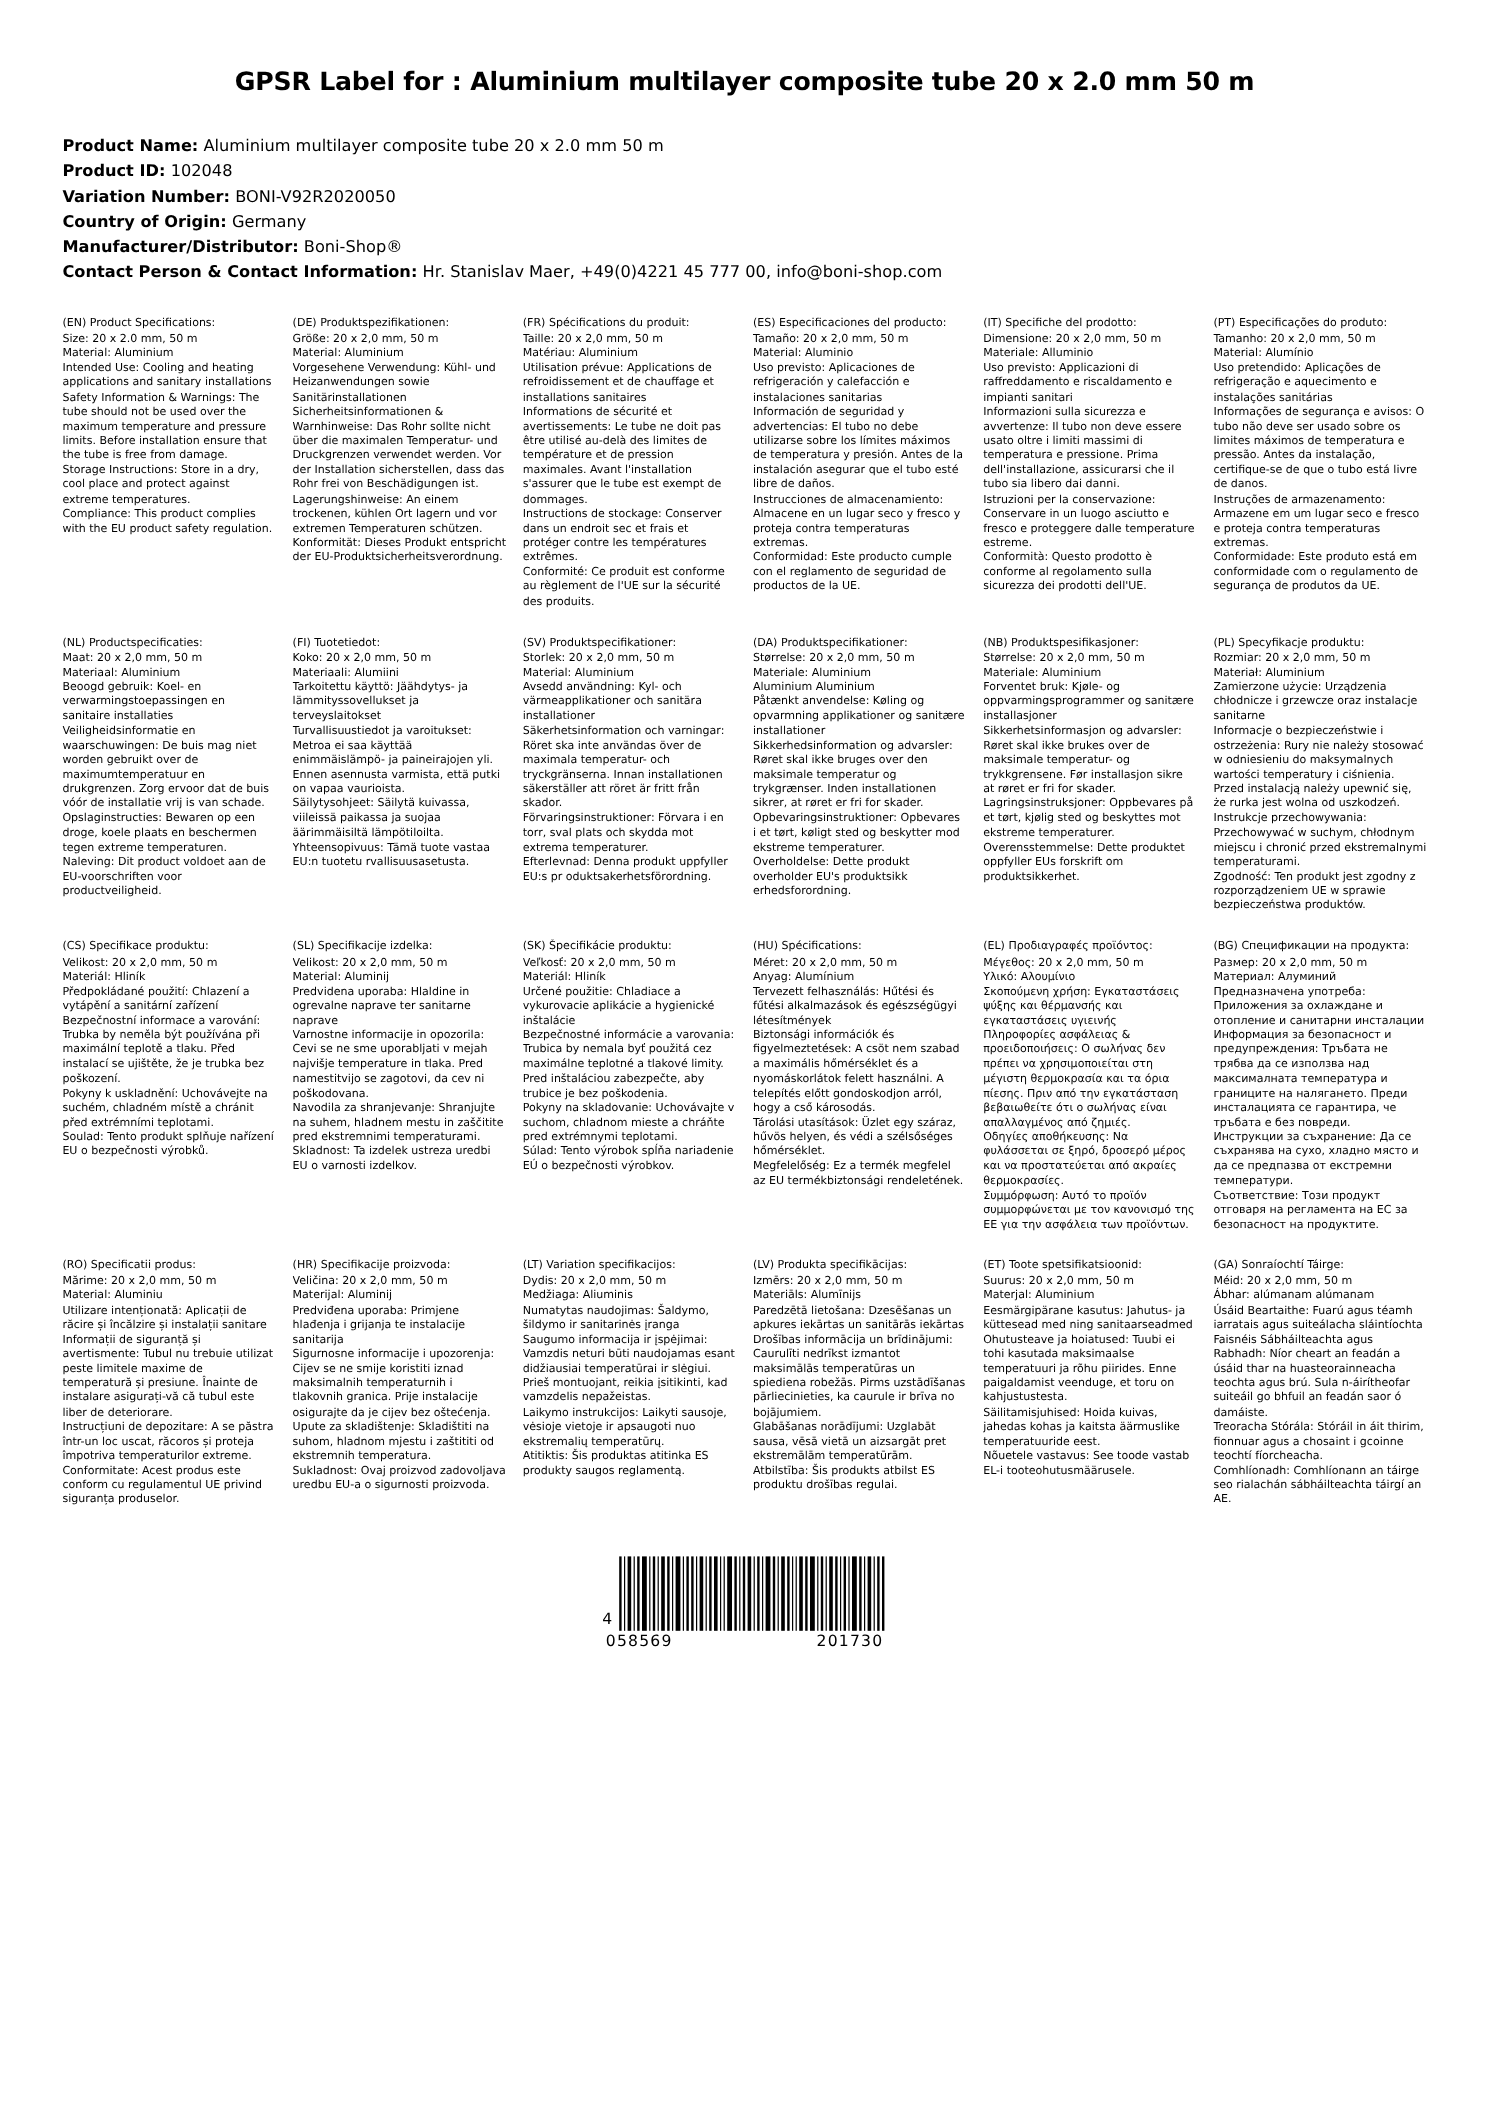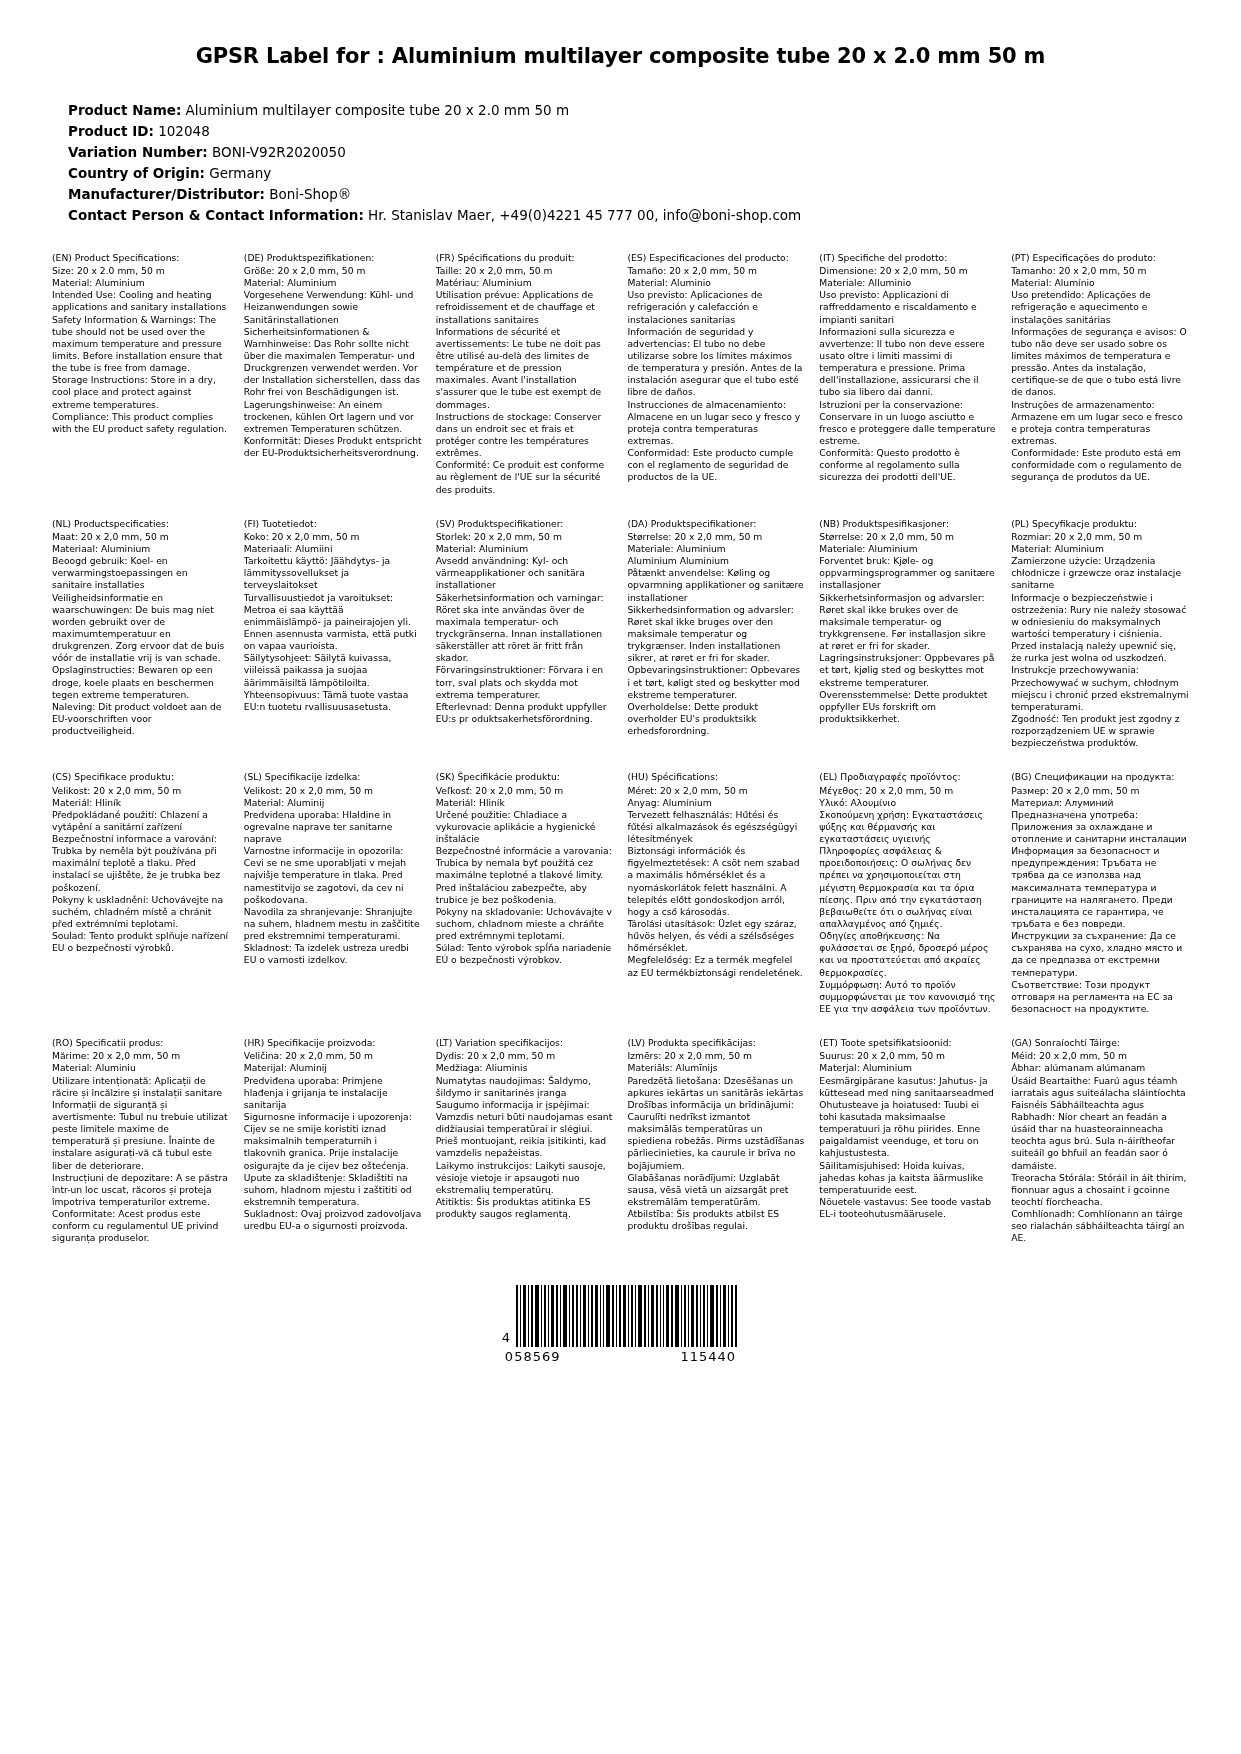--- a/index.html
+++ b/index.html
@@ -9,33 +9,33 @@
     width: 1241px;
   }
   body {
     font-family: "DejaVu Sans", "Liberation Sans", sans-serif;
     color: #000000;
   }
   .page {
     width: 1241px;
     min-height: 1754px;
     box-sizing: border-box;
-    padding: 28px 52px 30px 52px;
+    padding: 40px 52px 30px 52px;
     position: relative;
   }
   .doc-title {
     text-align: center;
     font-size: 21px;
     font-weight: bold;
     line-height: 1.35;
     margin: 14px 60px 30px 60px;
     letter-spacing: -0.2px;
   }
   .meta {
-    margin: 0 0 26px 16px;
+    margin: 0 0 26px 0;
     font-size: 13.5px;
     line-height: 1.55;
   }
   .meta-row { white-space: nowrap; }
   .meta-label { font-weight: bold; }
   .meta-value { font-weight: normal; }
 
   .grid {
     display: grid;
     grid-template-columns: repeat(6, 1fr);
@@ -421,18 +421,18 @@
           <i style="width:2px"></i>
           <i style="width:1px"></i>
         <i style="width:3px"></i>
           <i style="width:1px"></i>
           <i style="width:2px"></i>
           <i style="width:2px"></i>
       </span>
     </div>
     <div class="barcode-digits">
       <span>058569</span>
-      <span>115440</span>
+      <span>201730</span>
     </div>
 
   </div>
 
 </div>
 
 </body></html>

